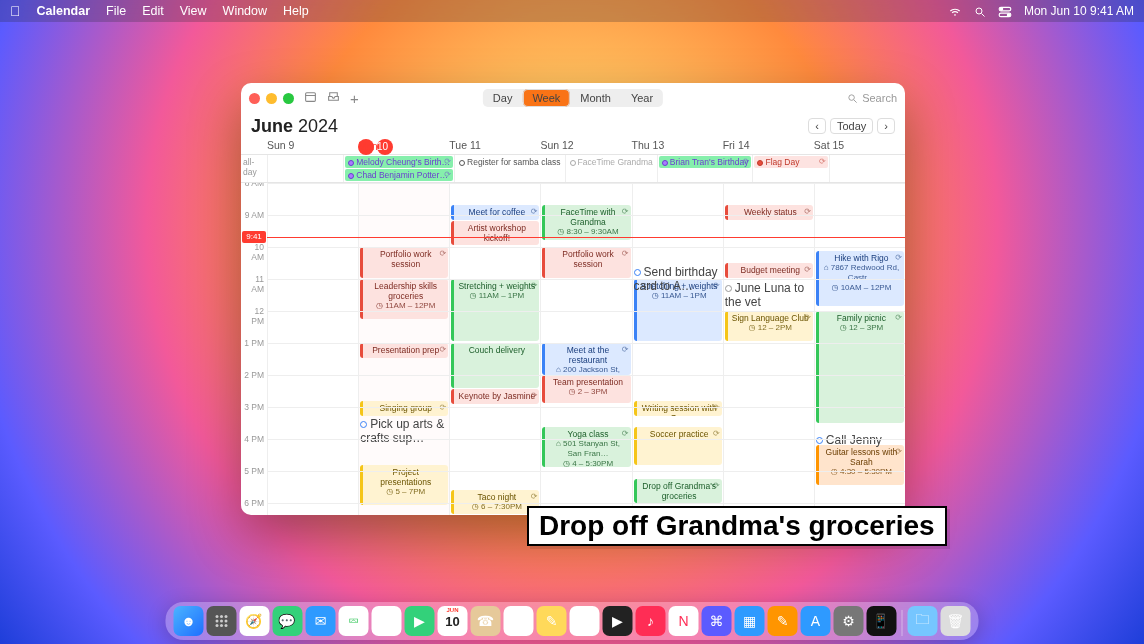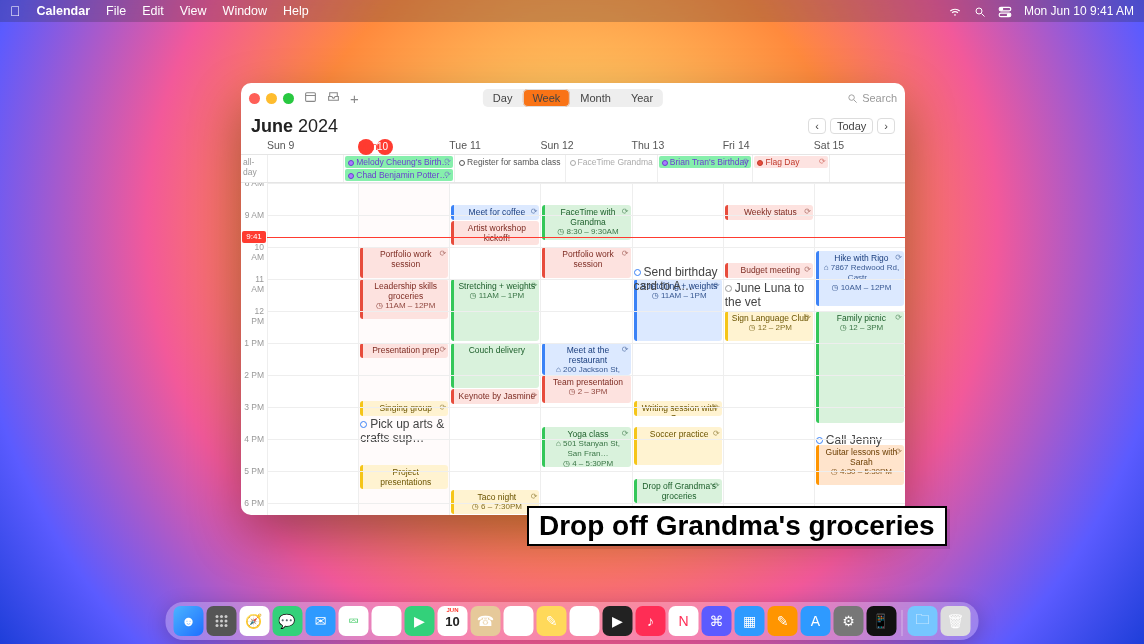--- a/index.html
+++ b/index.html
@@ -261,21 +261,21 @@
             <div class="sub clk">11AM – 12PM</div>
           </div>
           <div class="event ev-red" style="top: 160px; height: 15px;">
             <div class="title">Presentation prep</div>
             <span class="rep">⟳</span>
           </div>
           <div class="event ev-yellow" style="top: 218px; height: 15px;">
             <div class="title">Singing group</div>
             <span class="rep">⟳</span>
           </div>
-          <div class="event ev-yellow" style="top: 282px; height: 24px;">
+          <div class="event ev-yellow" style="top: 282px; height: 40px;">
             <div class="title">Project presentations</div>
             <div class="sub clk">5 – 7PM</div>
           </div>
           <div class="rm " style="top: 234px;"><span class="circ"></span><span>Pick up arts &amp; crafts sup…</span></div>
         </div>
       <div class="daycol" id="col2">
           <div class="event ev-blue" style="top: 22px; height: 15px;">
             <div class="title">Meet for coffee</div>
             <span class="rep">⟳</span>
           </div>

